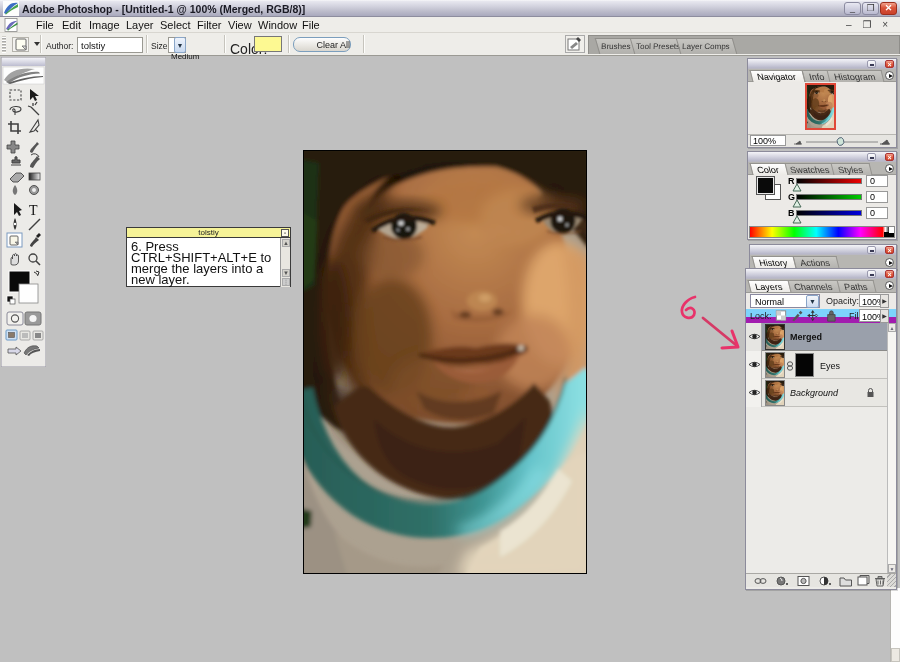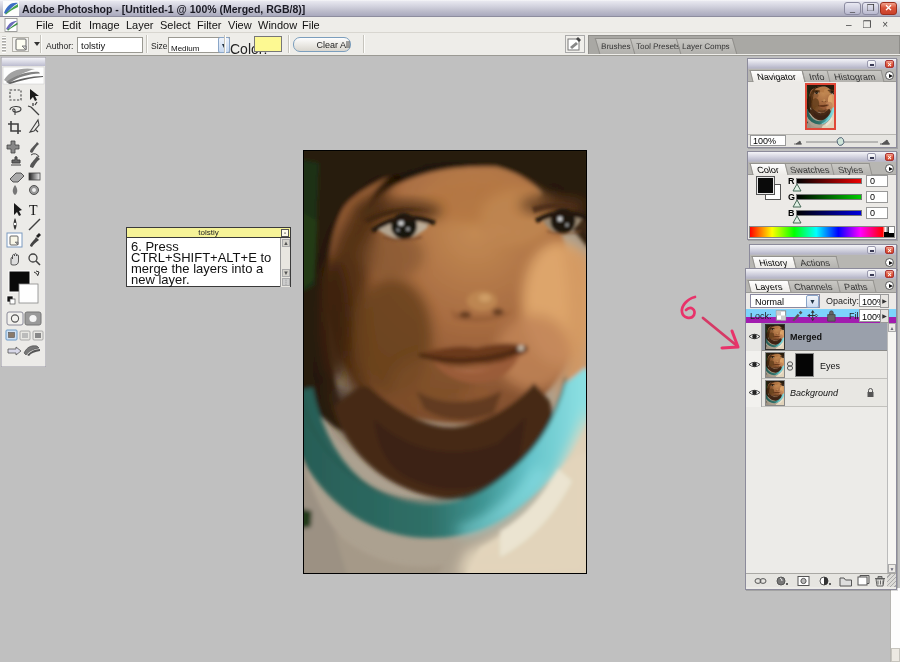--- a/index.html
+++ b/index.html
@@ -83,21 +83,21 @@
 <div id="toolico" class="abs"><svg width="20" height="14" viewBox="0 0 20 14">
       <rect x="3" y="1" width="10" height="11" rx="1" fill="#fefef2" stroke="#666" stroke-width="1"></rect>
       <path d="M9 8 L13 12 L13 8 Z" fill="#ddd" stroke="#666" stroke-width="0.8"></path>
     </svg></div>
 <div class="abs" style="left:34px;top:42px;width:0;height:0;border-left:3px solid transparent;border-right:3px solid transparent;border-top:4px solid #333;"></div>
 <div class="vline abs" style="left:40px"></div>
 <div class="abs" style="left:46px;top:41px;font-size:8.5px;color:#222;">Author:</div>
 <div class="field abs" style="left:77px;top:37px;width:66px;font-size:9.5px;">tolstiy</div>
 <div class="vline abs" style="left:146px"></div>
 <div class="abs" style="left:151px;top:41px;font-size:8.5px;color:#222;">Size:</div>
-<div class="field abs" style="left:168px;top:37px;width:62px;font-size:8px;padding:6px 0 0 2px;">Medium<span style="position:absolute;right:-1px;top:-1px;width:12px;height:16px;background:linear-gradient(180deg,#eef3fb,#c8d9f0);border:1px solid #8aa6c8;border-radius:2px;text-align:center;line-height:15px;font-size:7px;color:#234;">▼</span></div>
+<div class="field abs" style="left:168px;top:37px;width:18px;font-size:8px;padding:14px 0 0 2px;">Medium<span style="position:absolute;right:-1px;top:-1px;width:12px;height:16px;background:linear-gradient(180deg,#eef3fb,#c8d9f0);border:1px solid #8aa6c8;border-radius:2px;text-align:center;line-height:15px;font-size:7px;color:#234;">▼</span></div>
 <div class="vline abs" style="left:224px"></div>
 <div class="abs" style="left:230px;top:41px;font-size:14px;color:#222;">Color:</div>
 <div class="abs" style="left:254px;top:36px;width:28px;height:16px;background:#fdf992;border:1px solid #777;"></div>
 <div class="vline abs" style="left:288px"></div>
 <div id="clearall" class="abs">Clear All</div>
 <div class="vline abs" style="left:363px"></div>
 <div id="brushfile" class="abs"><svg width="18" height="16" viewBox="0 0 18 16">
       <rect x="2" y="3" width="11" height="11" fill="#fff" stroke="#777" stroke-width="1"></rect>
       <path d="M4 11 L10 6 L12 8 L6 13 Z" fill="#888"></path>
       <path d="M12 1 L15 4 L13 6 L10 3 Z" fill="#444"></path>

